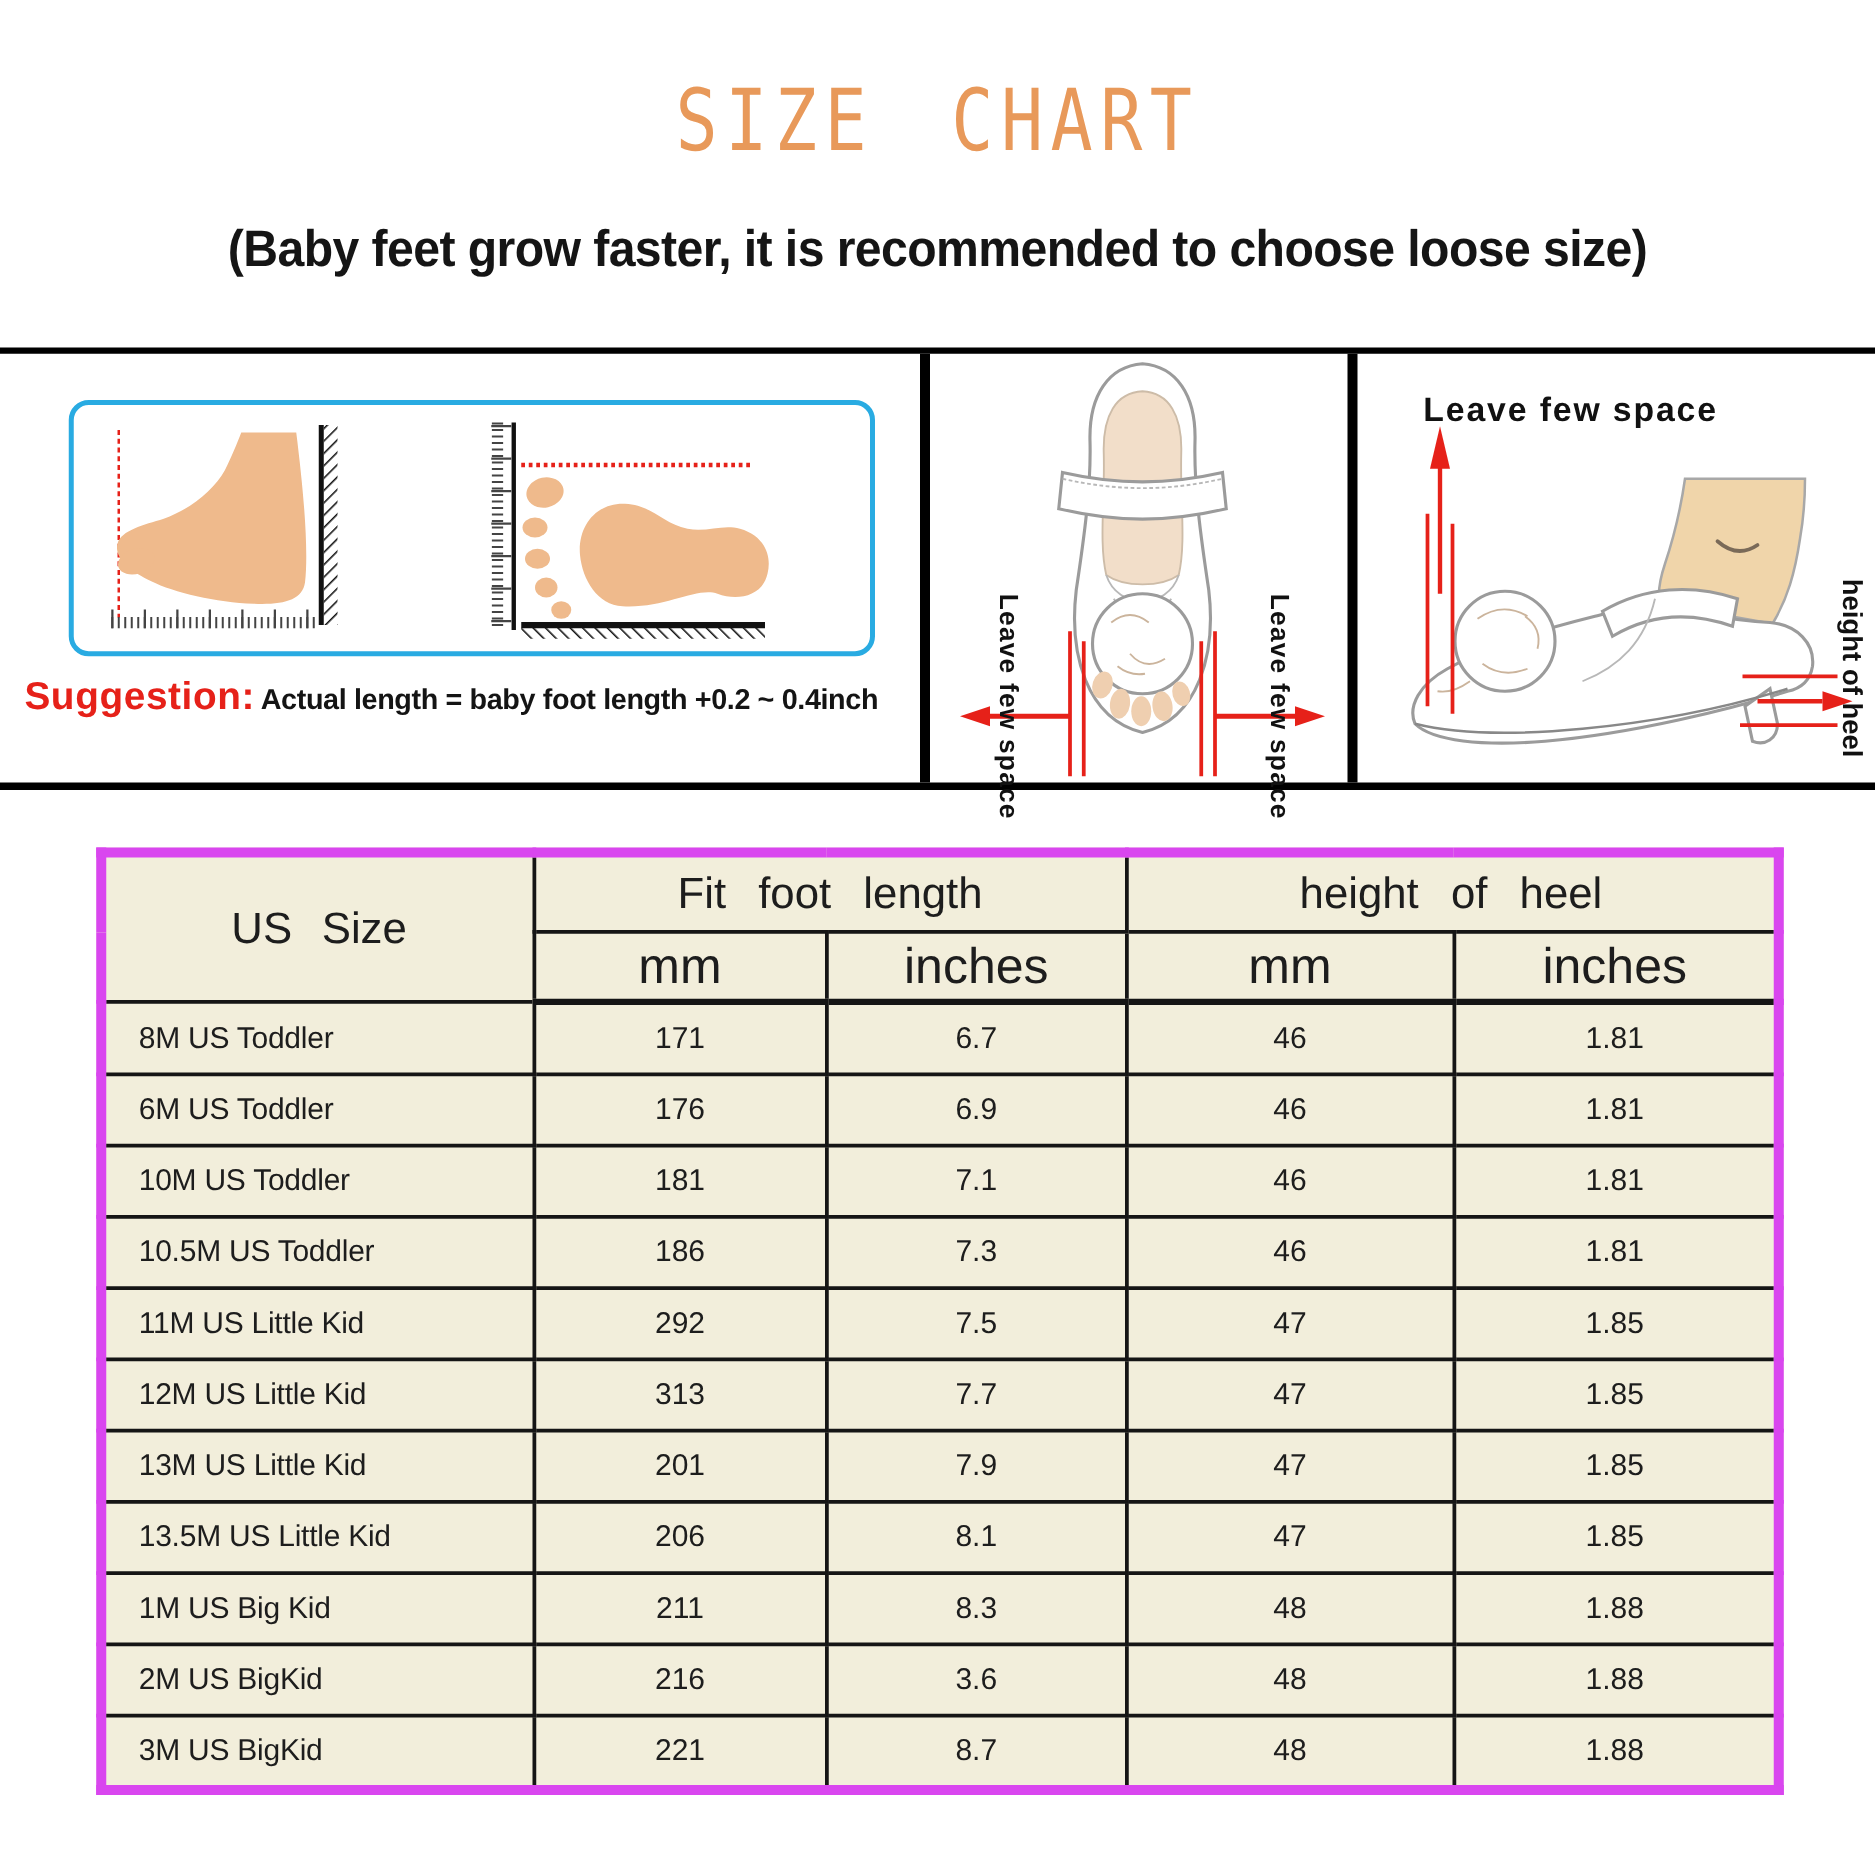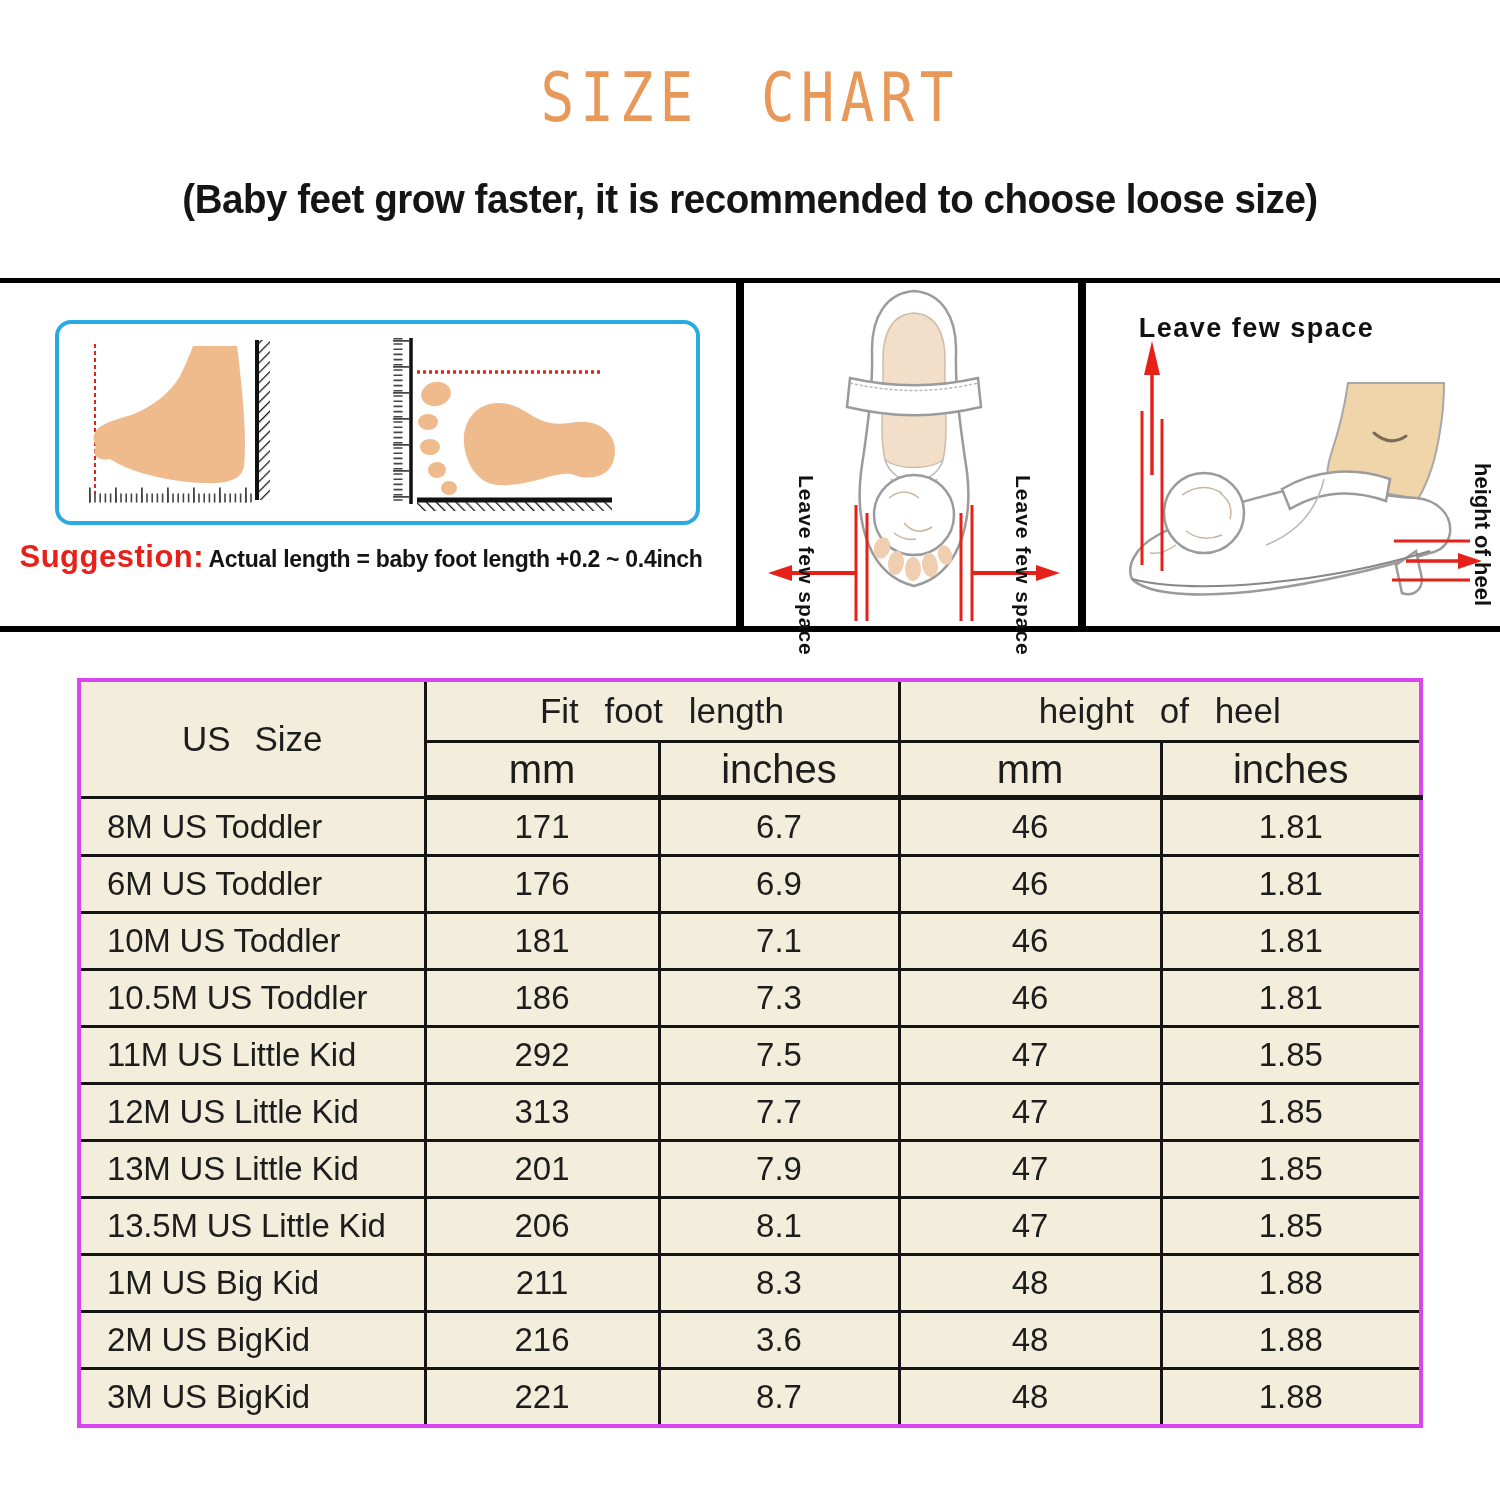--- a/index.html
+++ b/index.html
@@ -67,30 +67,30 @@
   .f-toe    { fill:#efcfb0; }
   .sketch   { fill:#fff; stroke:#9b9b9b; stroke-width:2.5; }
   .sketch-thin { fill:none; stroke:#b8b8b8; stroke-width:1.5; }
   .flower-tex  { fill:none; stroke:#cbb49c; stroke-width:1.5; }
   .red-l  { stroke:var(--red,#e62119); fill:none; }
   .red-f  { fill:var(--red,#e62119); }
   
   .size-table {
     position:absolute; top:678px; left:77px;
     border-collapse:collapse; background:var(--table-bg,#f2eedb);
-    border:4px solid #d946ef; table-layout:fixed;
+    border:8px solid #d946ef; table-layout:fixed;
   }
   .size-table th, .size-table td {
     border:3px solid #151515; font-weight:400; color:#1d1d1d;
     text-align:center; vertical-align:middle; padding:0;
   }
   .size-table tr.h1 th { height:58px; font-size:35px; word-spacing:16px; border-bottom:2px solid #151515; }
   .size-table tr.h1 th.us-size { word-spacing:14px; }
   .size-table tr.h2 th { height:52px; font-size:40px; border-bottom:5px solid #151515; }
-  .size-table td { height:54px; font-size:33px; }
+  .size-table td { height:54px; font-size:24px; }
   .size-table td.c-size { text-align:left; padding-left:26px; letter-spacing:-0.2px; }
 </style>
 </head>
 <body>
 
 <div class="title">SIZE CHART</div>
 <div class="subtitle">(Baby feet grow faster, it is recommended to choose loose size)</div>
 
 <div class="band">
 

